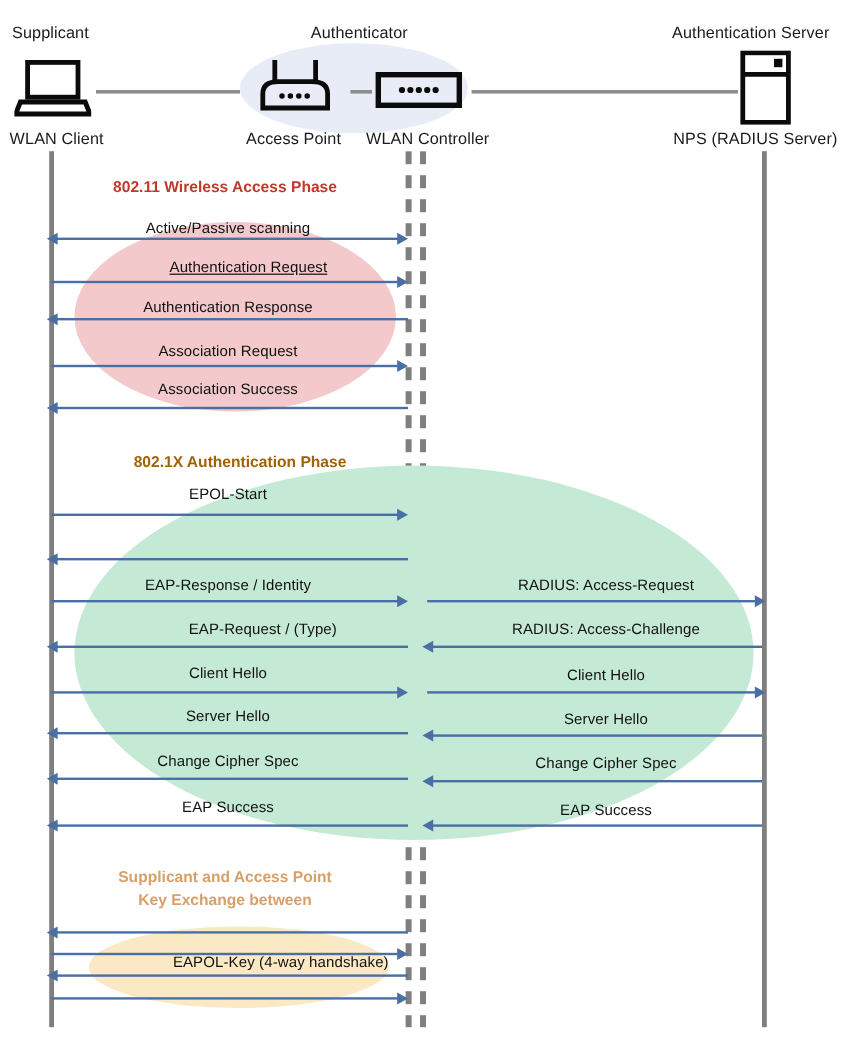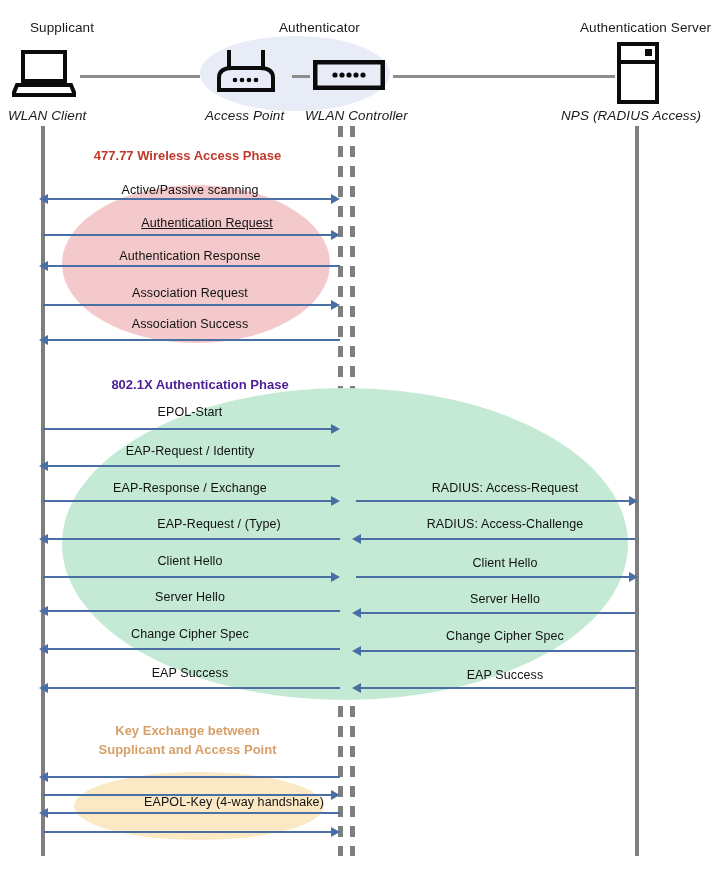--- a/index.html
+++ b/index.html
@@ -20,29 +20,27 @@
     overflow: hidden;
   }
 
   
   .actor-title {
     position: absolute;
     font-size: 13.5px;
     color: #1a1a1a;
     white-space: nowrap;
     letter-spacing: 0.1px;
-    margin-left: 20px;
   }
   .actor-caption {
     position: absolute;
     font-size: 13.5px;
     color: #1a1a1a;
     white-space: nowrap;
     letter-spacing: 0.1px;
-    font-style: italic;
   }
   .auth-blob {
     position: absolute;
     left: 200px;
     top: 36px;
     width: 190px;
     height: 75px;
     border-radius: 50%;
     background: #e8ecf7;
   }
@@ -126,21 +124,21 @@
   <div class="hwire" style="left:292px; top:75px; width:18px;"></div>
   <div class="hwire" style="left:393px; top:75px; width:222px;"></div>
 
   <div class="actor-title" style="left:10px;  top:20px;">Supplicant</div>
   <div class="actor-title" style="left:259px; top:20px;">Authenticator</div>
   <div class="actor-title" style="left:560px; top:20px;">Authentication Server</div>
 
   <div class="actor-caption" style="left:8px;   top:108px;">WLAN Client</div>
   <div class="actor-caption" style="left:205px; top:108px;">Access Point</div>
   <div class="actor-caption" style="left:305px; top:108px;">WLAN Controller</div>
-  <div class="actor-caption" style="left:561px; top:108px;">NPS (RADIUS Access)</div>
+  <div class="actor-caption" style="left:561px; top:108px;">NPS (RADIUS Server)</div>
 
   <div class="icon-wrap" style="left:12px; top:50px;">
     <svg width="64" height="48" viewBox="0 0 64 48">
       <rect x="11" y="2" width="42" height="29" fill="none" stroke="#0b0b0b" stroke-width="4"></rect>
       <path d="M5 35 L59 35 L63 45 L1 45 Z" fill="none" stroke="#0b0b0b" stroke-width="4"></path>
     </svg>
   </div>
 
   <div class="icon-wrap" style="left:215px; top:48px;">
     <svg width="62" height="48" viewBox="0 0 62 48">
@@ -175,27 +173,27 @@
 
   <div class="lifeline-solid" style="left:41px;  top:126px; height:730px;"></div>
   <div class="lifeline-solid" style="left:635px; top:126px; height:730px;"></div>
   <div class="dash-col" style="left:338px; top:126px; height:730px;"></div>
   <div class="dash-col" style="left:350px; top:126px; height:730px;"></div>
 
   <div class="blob blob-red" style="left:62px;  top:185px; width:268px; height:158px;"></div>
   <div class="blob blob-green" style="left:62px;  top:388px; width:566px; height:312px;"></div>
   <div class="blob blob-orange" style="left:74px;  top:772px; width:250px; height:68px;"></div>
 
-  <div class="phase-label" style="left:0px; top:147px; width:375px; color:#c0392b;">477.77 Wireless Access Phase</div>
-
-  <div class="phase-label" style="left:0px; top:376px; width:400px; color:#4c1d95;">802.1X Authentication Phase</div>
+  <div class="phase-label" style="left:0px; top:147px; width:375px; color:#c0392b;">802.11 Wireless Access Phase</div>
+
+  <div class="phase-label" style="left:0px; top:376px; width:400px; color:#a16207;">802.1X Authentication Phase</div>
 
   <div style="position:absolute; left:0px; top:721px; width:375px; text-align:center; color:#d7a06a; font-size:13px; font-weight:bold; line-height:19px;">
+    <div>Supplicant and Access Point</div>
     <div>Key Exchange between</div>
-    <div>Supplicant and Access Point</div>
   </div>
 
   <div class="msg-label" style="left:45px; top:183px; width:290px;">Active/Passive scanning</div>
   <div class="arrow-line" style="left:47px; top:198px; width:289px;"></div>
   <div class="arrow-head left" style="left:39px;  top:194px;"></div>
   <div class="arrow-head right" style="left:331px; top:194px;"></div>
 
   <div class="msg-label" style="left:62px; top:216px; width:290px;text-decoration:underline;">Authentication Request</div>
   <div class="arrow-line" style="left:43px; top:234px; width:293px;"></div>
   <div class="arrow-head right" style="left:331px; top:230px;"></div>
@@ -209,25 +207,24 @@
   <div class="arrow-head right" style="left:331px; top:300px;"></div>
 
   <div class="msg-label" style="left:45px; top:317px; width:290px;">Association Success</div>
   <div class="arrow-line" style="left:47px; top:339px; width:293px;"></div>
   <div class="arrow-head left" style="left:39px; top:335px;"></div>
 
   <div class="msg-label" style="left:45px; top:405px; width:290px;">EPOL-Start</div>
   <div class="arrow-line" style="left:43px; top:428px; width:293px;"></div>
   <div class="arrow-head right" style="left:331px; top:424px;"></div>
 
-  <div class="msg-label" style="left:45px; top:444px; width:290px;">EAP-Request / Identity</div>
   <div class="arrow-line" style="left:47px; top:465px; width:293px;"></div>
   <div class="arrow-head left" style="left:39px; top:461px;"></div>
 
-  <div class="msg-label" style="left:45px; top:481px; width:290px;">EAP-Response / Exchange</div>
+  <div class="msg-label" style="left:45px; top:481px; width:290px;">EAP-Response / Identity</div>
   <div class="arrow-line" style="left:43px; top:500px; width:293px;"></div>
   <div class="arrow-head right" style="left:331px; top:496px;"></div>
 
   <div class="msg-label" style="left:360px; top:481px; width:290px;">RADIUS: Access-Request</div>
   <div class="arrow-line" style="left:356px; top:500px; width:274px;"></div>
   <div class="arrow-head right" style="left:629px; top:496px;"></div>
 
   <div class="msg-label" style="left:45px; top:517px; width:290px;padding-left:29px;">EAP-Request / (Type)</div>
   <div class="arrow-line" style="left:47px; top:538px; width:293px;"></div>
   <div class="arrow-head left" style="left:39px; top:534px;"></div>

